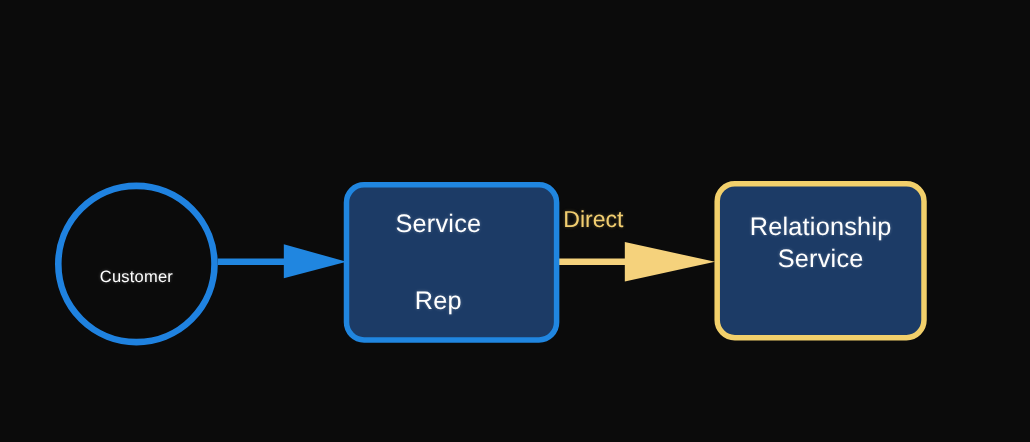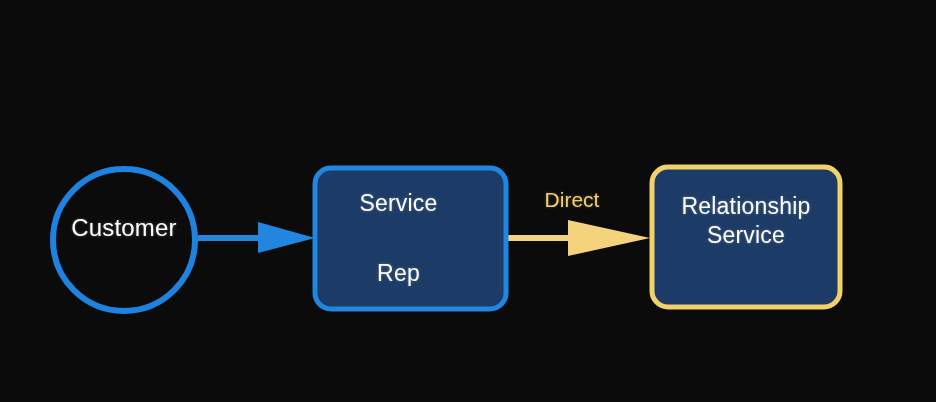--- a/index.html
+++ b/index.html
@@ -34,24 +34,24 @@
     text-align: center;
     color: #ffffff;
     font-family: "Liberation Sans", sans-serif;
     letter-spacing: 0.2px;
     text-shadow: 0 0 3px rgba(255,255,255,0.30);
     pointer-events: none;
     line-height: 1.28;
   }
   #customer-label {
     left: 50px;
-    top: 154px;
+    top: 178px;
     width: 148px;
     height: 148px;
-    font-size: 24px;
+    font-size: 15px;
   }
   #service-rep-label {
     left: 303px;
     top: 168px;
     width: 191px;
     height: 141px;
     font-size: 23px;
     gap: 40px;
   }
   #relationship-manager-label {
@@ -59,21 +59,20 @@
     top: 151px;
     width: 188px;
     height: 140px;
     font-size: 23px;
   }
   #edge-direct-label {
     position: absolute;
     left: 512px;
     top: 188px;
     width: 120px;
-    text-align: center;
     color: #f2ce70;
     font-size: 21px;
     font-family: "Liberation Sans", sans-serif;
     text-shadow: 0 0 3px rgba(242,206,112,0.35);
     pointer-events: none;
     white-space: nowrap;
   }
 </style>
 </head>
 <body>

